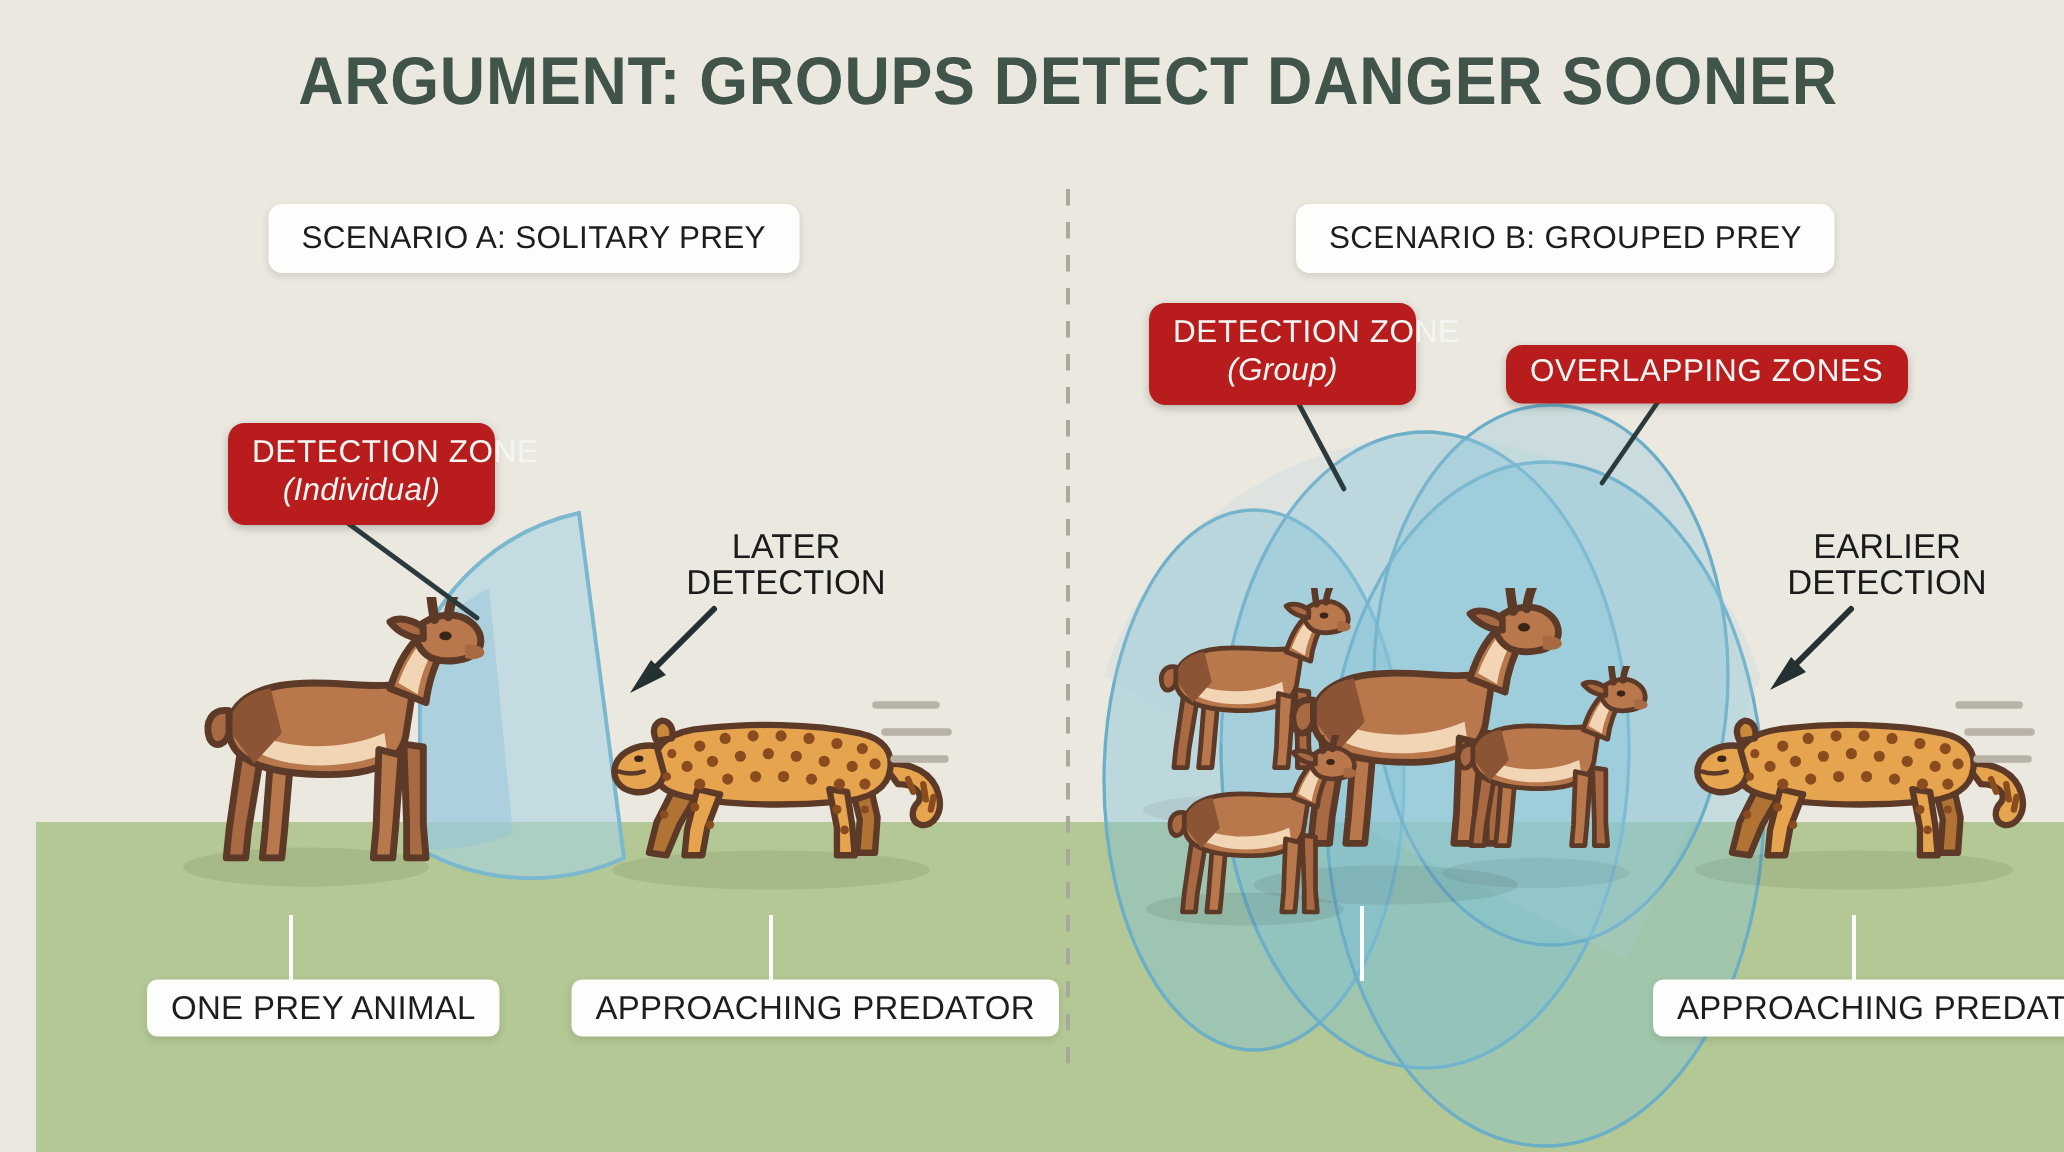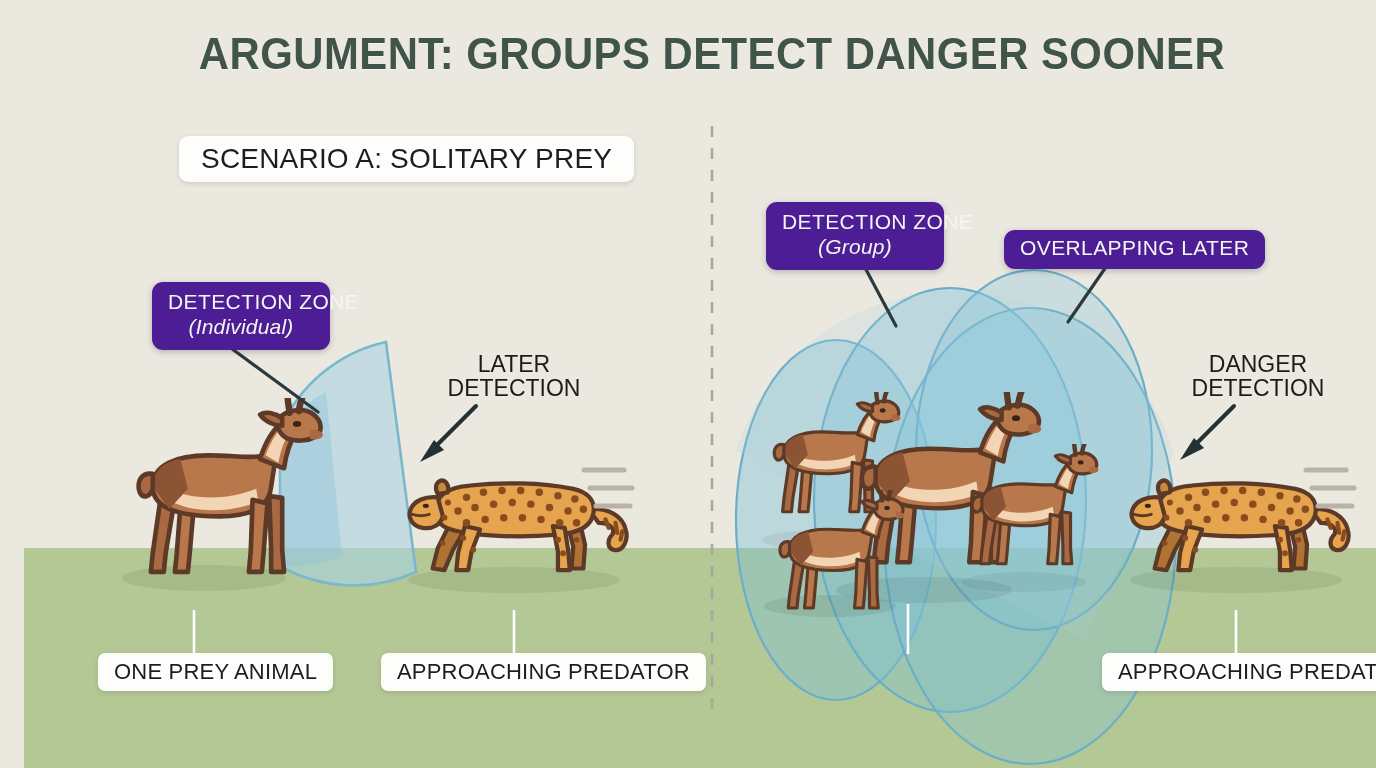--- a/index.html
+++ b/index.html
@@ -51,34 +51,34 @@
     font-size: 23px;
     font-weight: 400;
     letter-spacing: 0.2px;
     white-space: nowrap;
     display: flex;
     align-items: center;
     justify-content: center;
     box-sizing: border-box;
   }
   .chip.scenario {
-    font-size: 28px;
+    font-size: 21px;
     height: 46px;
     padding: 0 22px;
   }
   .chip.footer {
     font-size: 22px;
     height: 38px;
     padding: 0 16px;
     border-radius: 7px;
   }
 
   .callout {
     position: absolute;
-    background: #4c1d95;
+    background: #b91c1c;
     color: #f4f6f4;
     border-radius: 11px;
     padding: 8px 16px 10px 16px;
     font-size: 21px;
     line-height: 1.18;
     text-align: center;
     white-space: nowrap;
     box-shadow: 0 2px 6px rgba(40,50,45,0.28);
     box-sizing: border-box;
   }
@@ -287,42 +287,43 @@
 
       <line x1="884" y1="604" x2="884" y2="654" stroke="#ffffff" stroke-width="2.6"></line>
       <line x1="1212" y1="610" x2="1212" y2="654" stroke="#ffffff" stroke-width="2.6"></line>
     </g>
   </svg>
 
   <div class="page-title">ARGUMENT: GROUPS DETECT DANGER SOONER</div>
 
   <div class="chip scenario" style="left:155px; top:136px;">SCENARIO A: SOLITARY PREY</div>
 
+  <div class="chip scenario" style="left:840px; top:136px;">SCENARIO B: GROUPED PREY</div>
 
   <div class="callout" style="left:128px; top:282px; width:178px;">
     <span class="l1">DETECTION ZONE</span>
     <span class="l2">(Individual)</span>
   </div>
 
   <div class="callout" style="left:742px; top:202px; width:178px;">
     <span class="l1">DETECTION ZONE</span>
     <span class="l2">(Group)</span>
   </div>
 
   <div class="callout" style="left:980px; top:230px; padding:6px 16px 8px 16px;">
-    <span class="l1">OVERLAPPING LATER</span>
-  </div>
-
-  <div class="anno" style="left:390px; top:352px; width:200px;">
+    <span class="l1">OVERLAPPING ZONES</span>
+  </div>
+
+  <div class="anno" style="left:400px; top:352px; width:200px;">
     <span class="l1">LATER</span>
     <span class="l2">DETECTION</span>
   </div>
 
   <div class="anno" style="left:1128px; top:352px; width:212px;">
-    <span class="l1">DANGER</span>
+    <span class="l1">EARLIER</span>
     <span class="l2">DETECTION</span>
   </div>
 
   <div class="chip footer" style="left:74px; top:653px;">ONE PREY ANIMAL</div>
 
   <div class="chip footer" style="left:357px; top:653px;">APPROACHING PREDATOR</div>
 
 
   <div class="chip footer" style="left:1078px; top:653px;">APPROACHING PREDATOR</div>
 

